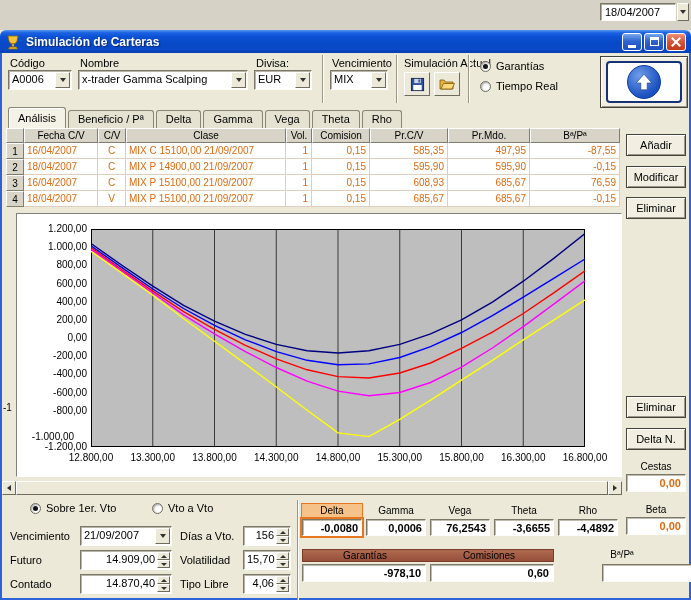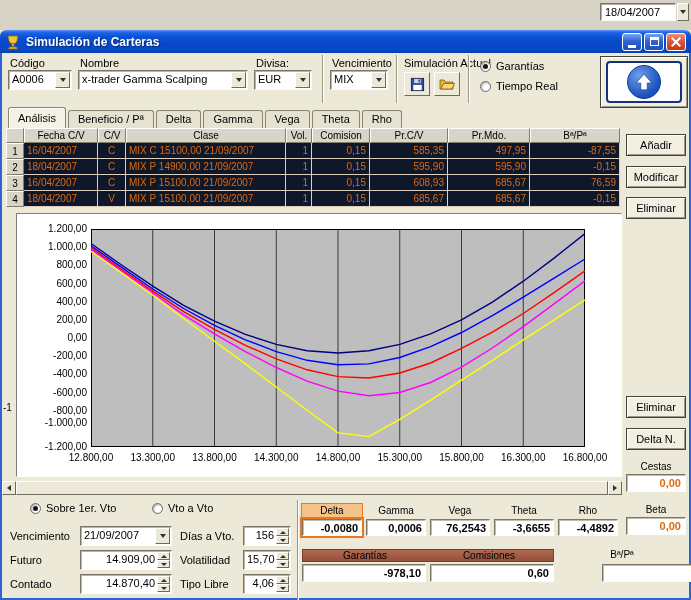--- a/index.html
+++ b/index.html
@@ -50,21 +50,21 @@
   .bigcircle{width:34px;height:34px;border-radius:50%;background:radial-gradient(circle at 35% 30%,#6f9cea,#1a50c0 70%);border:1px solid #0a3c9a;display:flex;align-items:center;justify-content:center;}
   
   .tabbar{left:8px;top:77px;height:21px;display:flex;align-items:flex-end;}
   .tab{height:18px;line-height:17px;padding:0 9px;background:#E6E2D2;border:1px solid #8A8674;border-bottom:none;border-radius:3px 3px 0 0;margin-right:2px;font-size:11px;white-space:nowrap;}
   .tab.active{height:21px;line-height:20px;background:#F4F1E6;box-shadow:inset 1px 1px 0 #fff;}
   
   .ptable{left:6px;top:98px;}
   .trow{display:flex;}
   .hc{height:15px;background:#D8D4C8;border:1px solid;border-color:#fff #807c6e #807c6e #fff;font-size:10px;display:flex;align-items:center;justify-content:center;flex:0 0 auto;overflow:hidden;}
   .rh{height:16px;background:#D8D4C8;border:1px solid;border-color:#fff #807c6e #807c6e #fff;font-size:10px;display:flex;align-items:center;justify-content:center;flex:0 0 auto;}
-  .dc{height:16px;background:#0f172a;color:#DE6A0E;font-size:10px;border-right:1px solid #DCCFC0;border-bottom:1px solid #DCCFC0;display:flex;align-items:center;padding:0 3px;flex:0 0 auto;white-space:nowrap;overflow:hidden;}
+  .dc{height:16px;background:#ffffff;color:#DE6A0E;font-size:10px;border-right:1px solid #DCCFC0;border-bottom:1px solid #DCCFC0;display:flex;align-items:center;padding:0 3px;flex:0 0 auto;white-space:nowrap;overflow:hidden;}
   .al{justify-content:flex-start}.ac{justify-content:center}.ar{justify-content:flex-end}
   
   .chart-panel{left:16px;top:183px;width:606px;height:264px;background:#fff;border:1px solid;border-color:#808080 #fff #fff #808080;}
   .ylab{position:absolute;left:2px;width:68px;text-align:right;font-size:10px;color:#000;}
   .xlab{position:absolute;top:238px;width:62px;text-align:center;font-size:10px;color:#000;}
   .side-num{left:3px;top:372px;font-size:10px;}
   
   .hscroll{left:2px;top:451px;width:620px;height:14px;display:flex;background:#F1EFE2;}
   .sb-btn{width:14px;height:14px;background:#ECE9D8;border:1px solid;border-color:#fff #6e6a5e #6e6a5e #fff;display:flex;align-items:center;justify-content:center;flex:0 0 auto;}
   .sb-thumb{flex:1;background:#ECE9D8;border:1px solid;border-color:#fff #6e6a5e #6e6a5e #fff;}
@@ -258,21 +258,21 @@
       <div class="ylab" style="top: 27.1667px;">1.000,00</div>
       <div class="ylab" style="top: 45.3333px;">800,00</div>
       <div class="ylab" style="top: 63.5px;">600,00</div>
       <div class="ylab" style="top: 81.6667px;">400,00</div>
       <div class="ylab" style="top: 99.8333px;">200,00</div>
       <div class="ylab" style="top: 118px;">0,00</div>
       <div class="ylab" style="top: 136.167px;">-200,00</div>
       <div class="ylab" style="top: 154.333px;">-400,00</div>
       <div class="ylab" style="top: 172.5px;">-600,00</div>
       <div class="ylab" style="top: 190.667px;">-800,00</div>
-      <div class="ylab" style="top: 203px;">-1.000,00</div>
+      <div class="ylab" style="top: 217px; text-align: center;">-1.000,00</div>
       <div class="ylab" style="top: 227px;">-1.200,00</div>
       <div class="xlab" style="left: 43px;">12.800,00</div>
       <div class="xlab" style="left: 104.75px;">13.300,00</div>
       <div class="xlab" style="left: 166.5px;">13.800,00</div>
       <div class="xlab" style="left: 228.25px;">14.300,00</div>
       <div class="xlab" style="left: 290px;">14.800,00</div>
       <div class="xlab" style="left: 351.75px;">15.300,00</div>
       <div class="xlab" style="left: 413.5px;">15.800,00</div>
       <div class="xlab" style="left: 475.25px;">16.300,00</div>
       <div class="xlab" style="left: 537px;">16.800,00</div>

